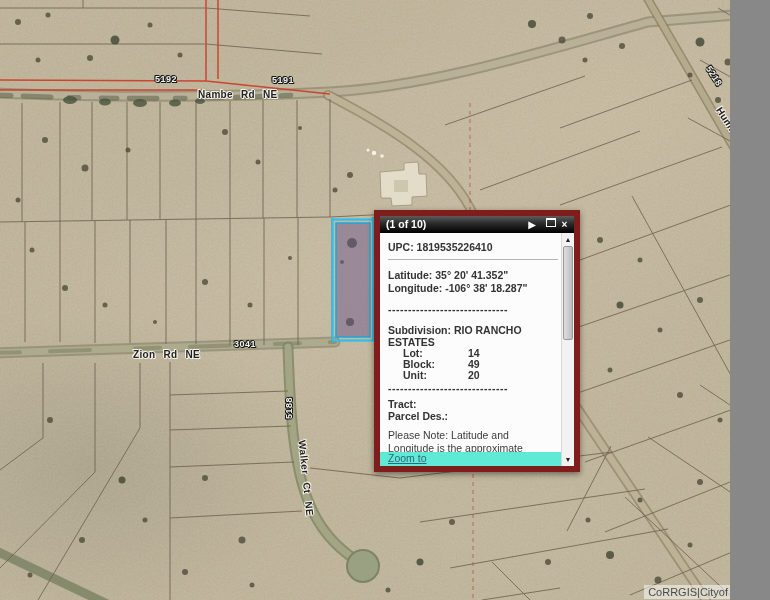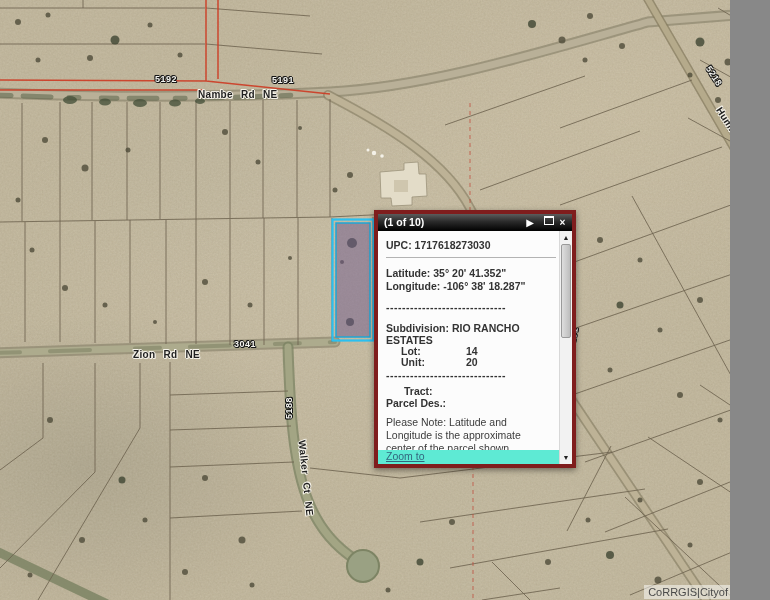--- a/index.html
+++ b/index.html
@@ -16,41 +16,41 @@
   .map svg{position:absolute;inset:0;}
   .lblroad{position:absolute;font-size:10px;font-weight:bold;color:#1f1f1f;white-space:nowrap;
     letter-spacing:.3px;word-spacing:5px;
     text-shadow:1px 0 0 #f4f1e8,-1px 0 0 #f4f1e8,0 1px 0 #f4f1e8,0 -1px 0 #f4f1e8,1px 1px 0 #f4f1e8,-1px -1px 0 #f4f1e8;}
   .lblnum{position:absolute;font-size:9px;font-weight:bold;color:#f5f5f0;white-space:nowrap;letter-spacing:.5px;
     text-shadow:1px 0 0 #161616,-1px 0 0 #161616,0 1px 0 #161616,0 -1px 0 #161616,1px 1px 0 #161616,-1px -1px 0 #161616;}
   .watermark{position:absolute;right:-4px;bottom:1px;background:rgba(250,250,246,.55);
     color:#4a4a4a;font-size:11px;padding:1px 6px 1px 4px;}
   
   .popup{position:absolute;left:374px;top:210px;width:194px;height:250px;
-    border:4px solid #7f1d1d;box-shadow:0 2px 6px rgba(0,0,0,.45);background:#fcfcfc;
+    border:6px solid #7f1d1d;box-shadow:0 2px 6px rgba(0,0,0,.45);background:#fcfcfc;
     font-size:10.5px;color:#333;}
   .phead{position:relative;height:17px;line-height:17px;
     background:linear-gradient(#5c5c5c,#2a2a2a 45%,#000);color:#fff;
     font-weight:bold;padding-left:6px;}
   .phead .pbtn{position:absolute;top:0;height:17px;line-height:17px;color:#fff;cursor:pointer;
     font-size:10px;text-align:center;}
   .btn-next{right:36px;width:12px;}
   .btn-max{right:17px;width:13px;}
   .maxbox{display:inline-block;width:8px;height:6px;border:1px solid #fff;border-top:2px solid #fff;vertical-align:1px;}
   .btn-close{right:3px;width:13px;font-size:13px;font-weight:bold;}
   .pbody{position:absolute;top:17px;left:0;right:0;bottom:0;background:#fcfcfc;overflow:hidden;}
   .pcontent{position:absolute;top:0;left:0;right:12px;bottom:0;padding:8px 4px 0 8px;overflow:hidden;font-weight:bold;}
   .line{line-height:13px;}
   .phr{height:1px;background:#b3b3b3;margin:5px 0 4px;}.mt9{margin-top:9px;}
   .dashes{margin-top:8px;line-height:12px;letter-spacing:.5px;}
   .subdiv{margin-top:9px;line-height:12px;}
   .frow{line-height:11px;margin-top:0;padding-left:15px;}
   .frow:first-of-type{margin-top:7px;}
   .frow .flbl{display:inline-block;width:62px;}
-  .tract{margin-top:4px;line-height:12px;margin-left:18px;}
+  .tract{margin-top:4px;line-height:12px;}
   .note{margin-top:6px;font-weight:normal;color:#3c3c3c;line-height:13px;width:166px;}
   .alink{color:#2e7ca8;text-decoration:underline;cursor:pointer;}
   .pfoot{position:absolute;left:0;right:12px;bottom:0;height:12px;background:#5eead4;padding:0 0 2px 8px;}
   .zoomlink{color:#33667d;text-decoration:underline;font-weight:normal;cursor:pointer;line-height:12px;display:inline-block;}
   .scrollbar{position:absolute;top:0;right:0;bottom:0;width:12px;background:#f2f2f2;border-left:1px solid #d8d8d8;}
   .sb-up,.sb-down{position:absolute;left:0;width:12px;height:11px;font-size:7px;color:#222;text-align:center;line-height:11px;cursor:pointer;}
   .sb-up{top:1px;}
   .sb-down{bottom:1px;}
   .sb-thumb{position:absolute;left:1px;top:13px;width:8px;height:92px;border:1px solid #9a9a9a;border-radius:2px;
     background:linear-gradient(90deg,#dedede,#bdbdbd);cursor:pointer;}
@@ -237,39 +237,43 @@
       <span>(1 of 10)</span>
       <span class="pbtn btn-next">▶</span>
       <span class="pbtn btn-max"><span class="maxbox"></span></span>
       <span class="pbtn btn-close">×</span>
     </div>
 
     <div class="pbody">
       <div class="pcontent">
         <div class="line">
           <span>UPC:</span>
-          <span>1717618273030</span>
+          <span>1819535226410</span>
         </div>
         <div class="phr"></div>
         <div class="line mt9">
           <span>Latitude:</span>
           <span>35° 20' 41.352"</span>
         </div>
         <div class="line">
           <span>Longitude:</span>
           <span>-106° 38' 18.287"</span>
         </div>
         <div class="dashes">------------------------------</div>
         <div class="subdiv">
           <span>Subdivision:</span>
           <span>RIO RANCHO ESTATES</span>
         </div>
         <div class="frow">
           <span class="flbl">Lot:</span>
           <span>14</span>
+        </div>
+        <div class="frow">
+          <span class="flbl">Block:</span>
+          <span>49</span>
         </div>
         <div class="frow">
           <span class="flbl">Unit:</span>
           <span>20</span>
         </div>
         <div class="dashes" style="margin-top:1px;">------------------------------</div>
         <div class="tract">Tract:</div>
         <div class="line">Parcel Des.:</div>
         <div class="note">Please Note: Latitude and Longitude is the approximate center of the parcel shown</div>
       </div>

